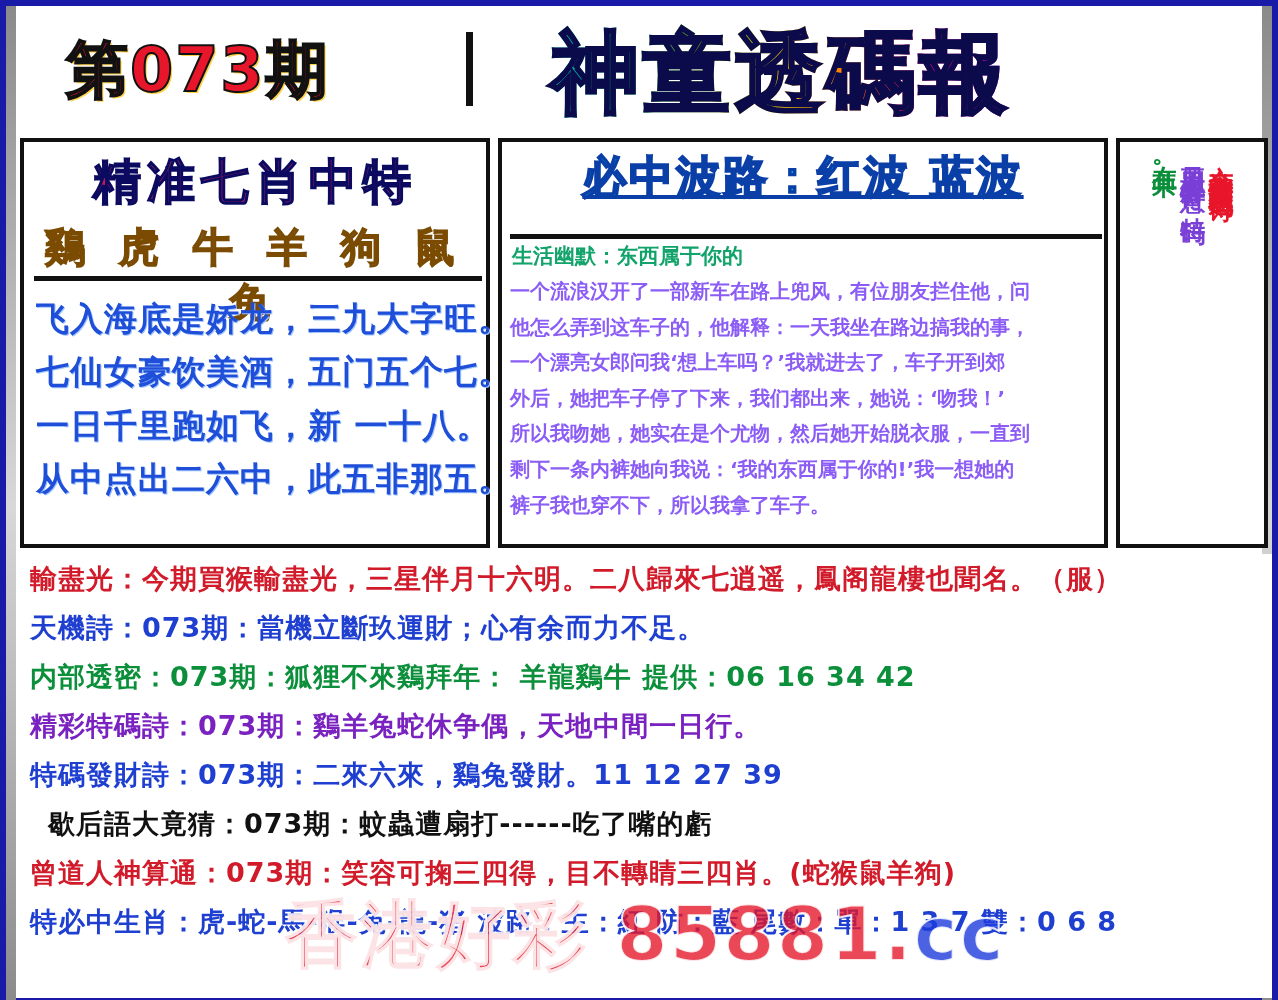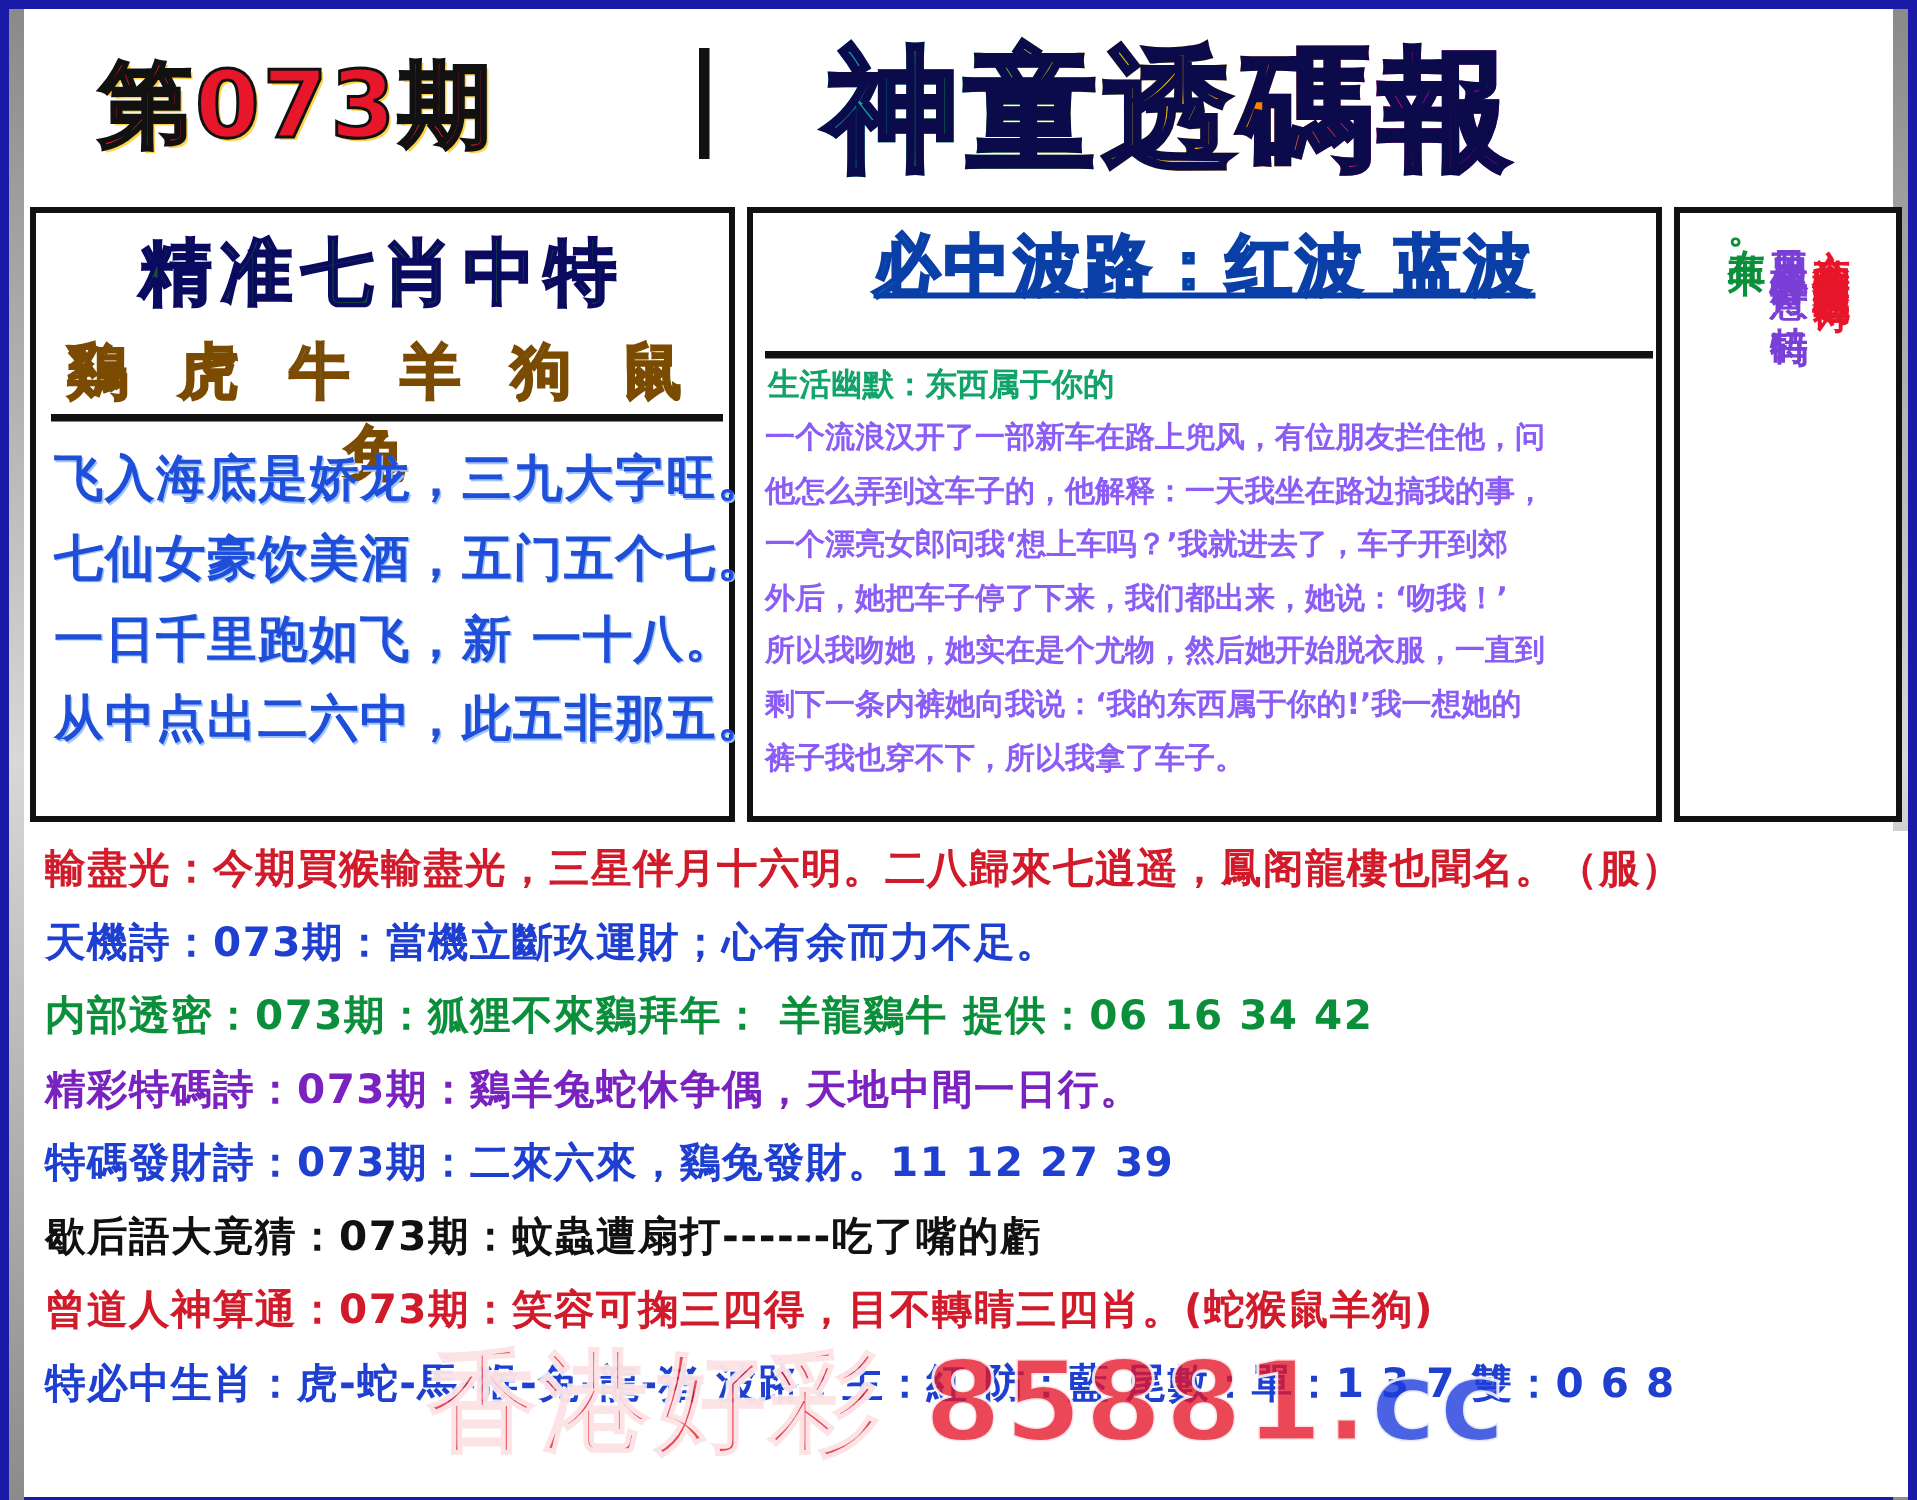--- a/index.html
+++ b/index.html
@@ -42,21 +42,21 @@
     font-family:"DejaVu Sans","Liberation Sans",sans-serif;
   }
   
   .panelA{
     position:absolute;left:14px;top:132px;width:470px;height:410px;
     border:4px solid #111;background:#fff;box-sizing:border-box;
   }
   .pa-title{
     position:absolute;left:0;top:8px;width:100%;text-align:center;
     font-size:48px;font-weight:bold;letter-spacing:6px;
-    color:#14532d;-webkit-text-stroke:1.5px #0a0a60;
+    color:#be185d;-webkit-text-stroke:1.5px #0a0a60;
   }
   .pa-zodiac{
     position:absolute;left:0;top:78px;width:100%;text-align:center;
     font-size:40px;font-weight:bold;letter-spacing:10px;
     color:#737373;-webkit-text-stroke:1.5px #7a4b00;
   }
   .pa-rule{
     position:absolute;left:10px;top:134px;width:448px;height:5px;background:#111;
   }
   .pa-lines{
@@ -115,21 +115,21 @@
   .brow{
     font-size:27px;font-weight:bold;
     padding:7px 14px 6px 14px;
     white-space:nowrap;
     letter-spacing:1px;
   }
   .c-red{color:#d11b2a;}
   .c-blue{color:#1f3fd0;}
   .c-green{color:#0b8f3a;}
   .c-purple{color:#7a22c0;}
-  .c-dark{color:#111;}
+  .c-dark{color:#111;margin-left:18px;}
   
   .wm{
     position:absolute;left:0;top:880px;width:1278px;text-align:center;
     font-size:74px;font-weight:bold;
     color:rgba(230,20,40,0.78);
     -webkit-text-stroke:2px rgba(255,255,255,0.85);
     letter-spacing:2px;
     pointer-events:none;
   }
   .wm .cc{color:rgba(30,60,220,0.8);text-align:right;}

